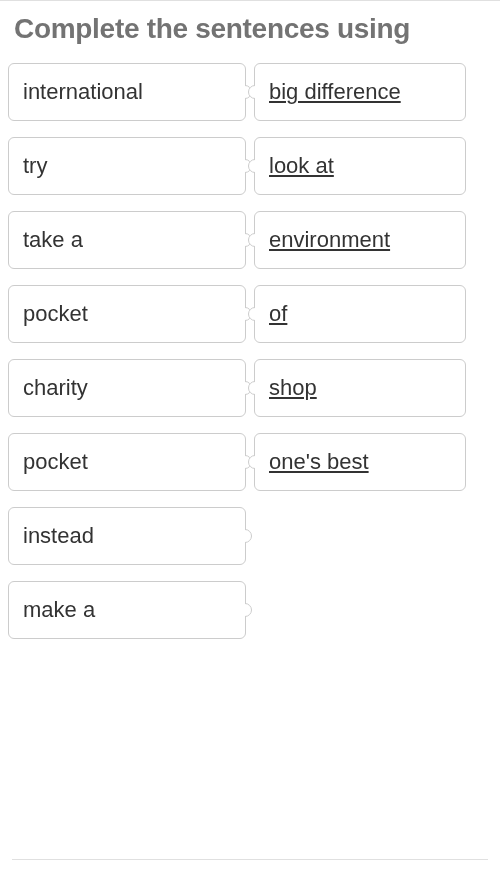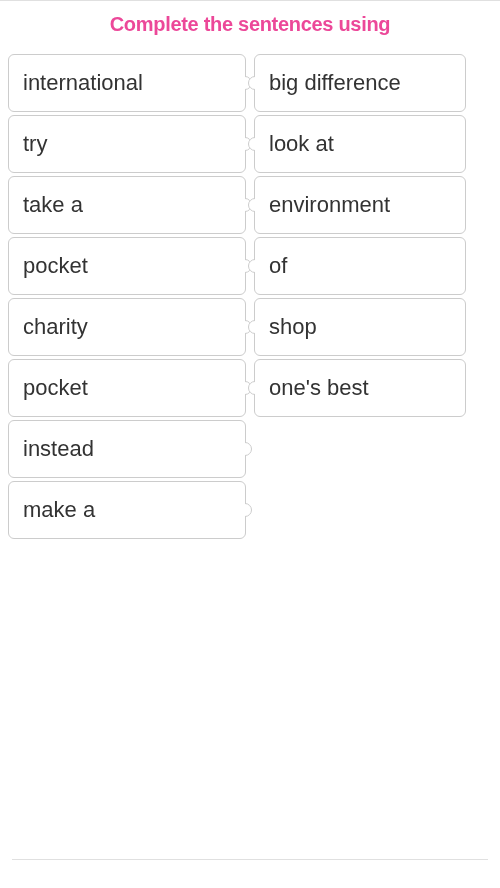--- a/index.html
+++ b/index.html
@@ -10,38 +10,37 @@
     body {
       font-family: -apple-system, BlinkMacSystemFont, 'Segoe UI', Arial, sans-serif;
       background: #fff;
       width: 500px;
       height: 888px;
     }
     .container {
       padding: 0;
     }
     .title {
-      color: #ec4899;
-      font-size: 20px;
+      color: #737373;
+      font-size: 28px;
       font-weight: 600;
       padding: 12px 14px 18px 14px;
       border-top: 1px solid #e0e0e0;
       letter-spacing: -0.3px;
-      text-align: center;
     }
     .grid {
       display: flex;
       padding: 0 8px;
       gap: 8px;
     }
     .column {
       flex: 1;
       display: flex;
       flex-direction: column;
-      gap: 3px;
+      gap: 16px;
     }
     .card {
       background: #fff;
       border: 1px solid #ccc;
       border-radius: 6px;
       padding: 15px 14px;
       font-size: 22px;
       color: #333;
       cursor: grab;
       position: relative;
@@ -71,20 +70,21 @@
       border: 1px solid #ccc;
       border-radius: 50%;
       background: #fff;
       clip-path: inset(0 50% 0 0);
     }
     .col-right {
       position: relative;
     }
     .col-right .card {
       margin-right: 26px;
+      text-decoration: underline;
     }
     .bottom-line {
       position: absolute;
       bottom: 28px;
       left: 12px;
       right: 12px;
       height: 1px;
       background: #e0e0e0;
     }
   </style>

